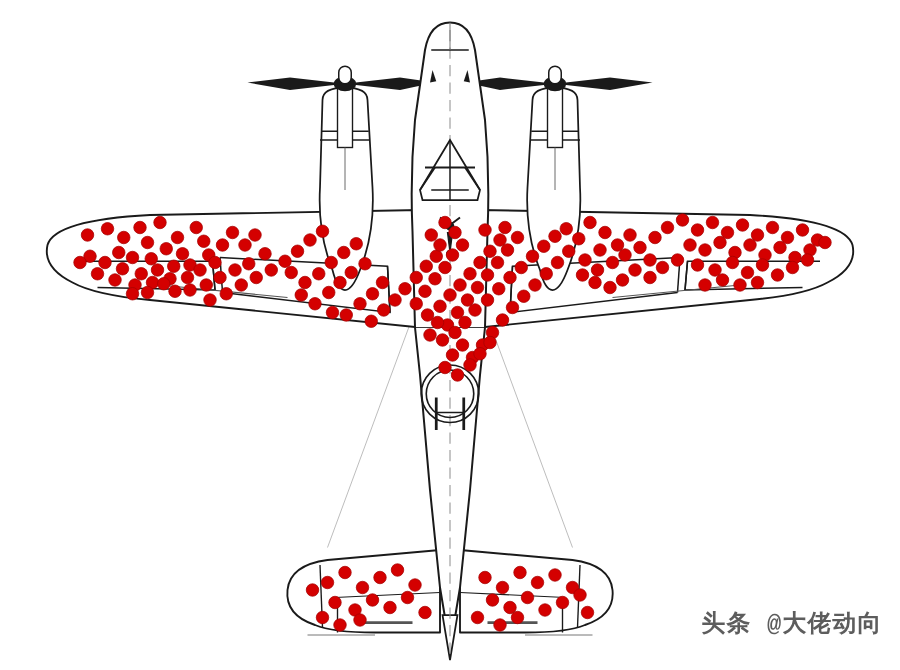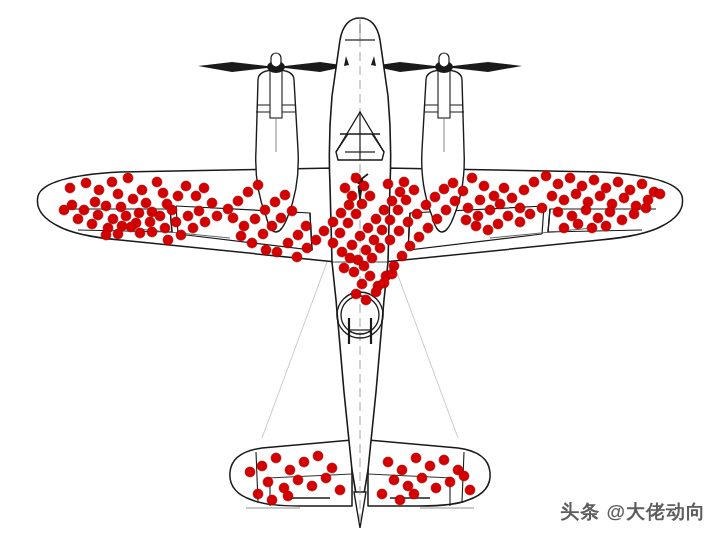--- a/index.html
+++ b/index.html
@@ -25,22 +25,22 @@
     position: absolute;
     left: 0;
     top: 0;
     width: 720px;
     height: 536px;
     display: block;
   }
   .watermark {
     position: absolute;
     right: 14px;
-    bottom: 11px;
-    font-family: Liberation Sans, sans-serif;
+    bottom: 24px;
+    font-family: Liberation Mono, monospace;
     font-size: 19px;
     font-weight: 700;
     color: #3a3a3a;
     letter-spacing: 1px;
     white-space: nowrap;
     user-select: none;
     opacity: 0.82;
   }
 </style>
 </head>

